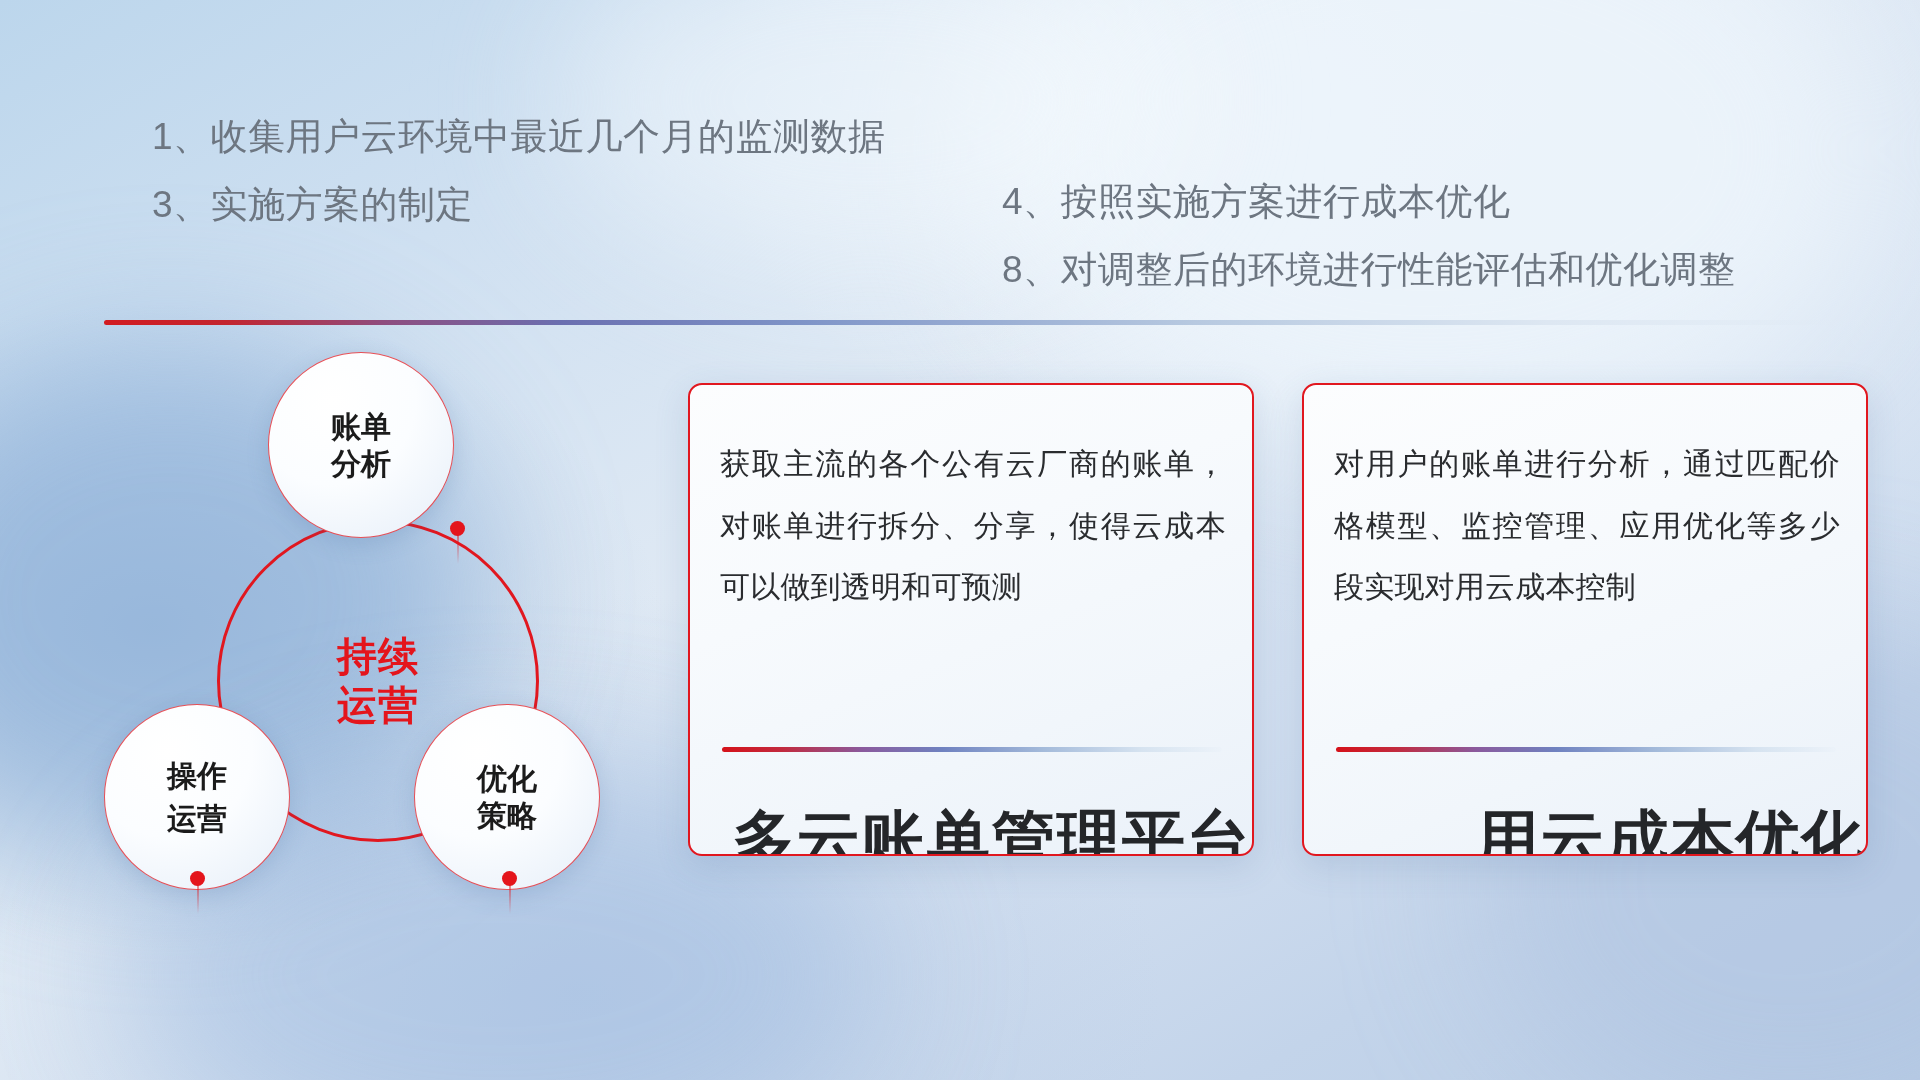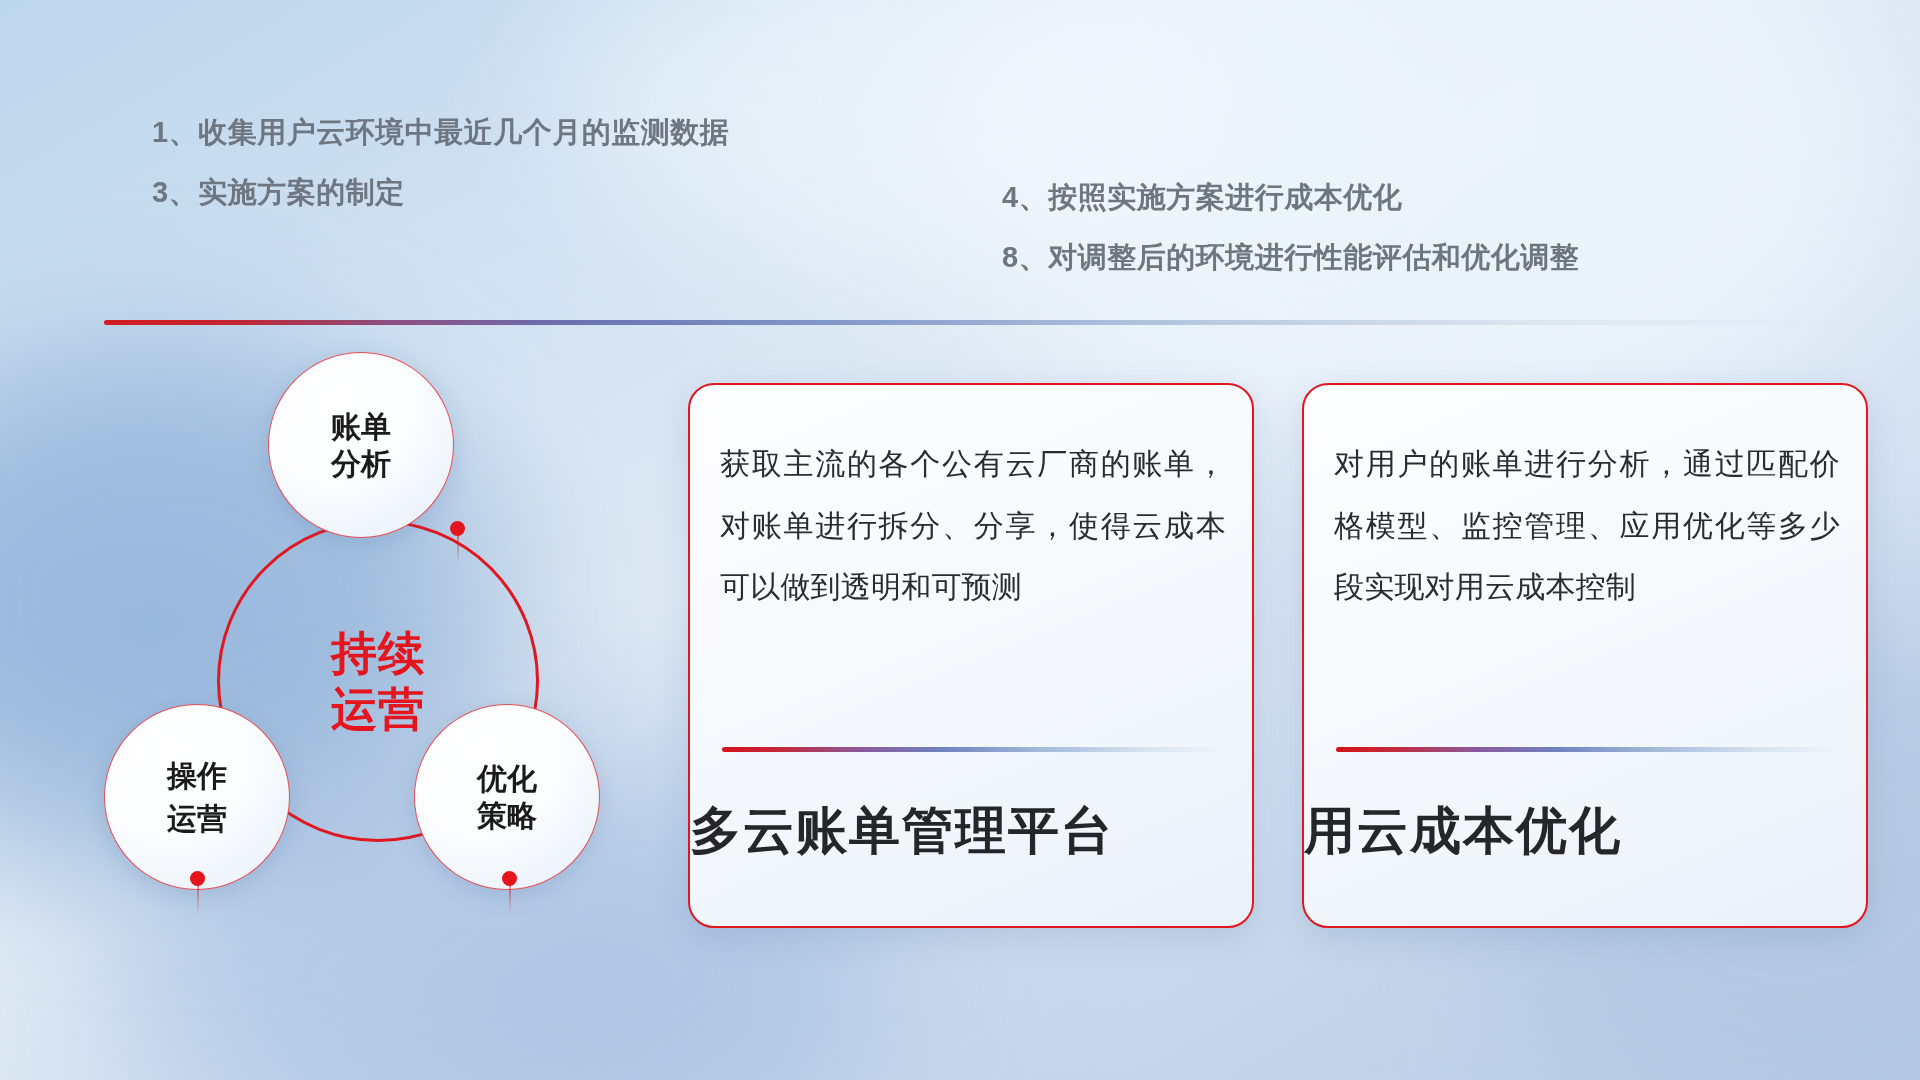--- a/index.html
+++ b/index.html
@@ -34,25 +34,24 @@
   .blob-a { left: -140px; top: 340px;  width: 620px; height: 520px; background: rgba(126,166,212,0.50); }
   .blob-b { left: 120px;  top: 760px;  width: 760px; height: 430px; background: rgba(150,182,222,0.42); }
   .blob-c { left: 980px;  top: -160px; width: 900px; height: 620px; background: rgba(240,246,252,0.70); }
   .blob-d { left: 1480px; top: 620px;  width: 620px; height: 520px; background: rgba(168,190,220,0.38); }
   .blob-e { left: 560px;  top: -80px;  width: 620px; height: 360px; background: rgba(244,249,253,0.55); }
 
   
   .list-col {
     position: absolute;
     color: #6d7681;
-    font-size: 29px;
+    font-size: 37px;
     line-height: 1;
     white-space: nowrap;
     letter-spacing: 0.5px;
-    font-weight: bold;
   }
   .list-left  { left: 152px;  top: 118px; }
   .list-right { left: 1002px; top: 155px; margin-top: 28px; }
   .list-item { margin-bottom: 31px; }
 
   
   .top-rule {
     position: absolute;
     left: 104px;
     top: 320px;
@@ -107,21 +106,21 @@
     left: 121px;
     top: 168px;
     width: 322px;
     height: 322px;
     display: flex;
     flex-direction: column;
     align-items: center;
     justify-content: center;
     color: #e4151c;
     font-weight: 700;
-    font-size: 46px;
+    font-size: 40px;
     line-height: 1.22;
     text-align: center;
     letter-spacing: 1px;
   }
 
   .dot {
     position: absolute;
     width: 15px;
     height: 15px;
     border-radius: 50%;
@@ -138,23 +137,23 @@
   }
   .stem-top   { left: 361px; top: 182px; height: 30px; }
   .stem-left  { left: 101px; top: 532px; height: 30px; }
   .stem-right { left: 413px; top: 532px; height: 30px; }
 
   
   .card {
     position: absolute;
     top: 383px;
     width: 566px;
-    height: 545px;
+    height: 473px;
     border: 2px solid #e1171f;
-    border-radius: 26px;
+    border-radius: 14px;
     box-sizing: border-box;
     background: linear-gradient(158deg, #fcfdfe 0%, #f7fafd 38%, #f1f6fb 70%, #eaf1f9 100%);
     box-shadow: 0 10px 34px rgba(60,100,150,0.16);
     overflow: hidden;
   }
   .card-1 { left: 688px; }
   .card-2 { left: 1302px; }
 
   .card-body {
     position: absolute;
@@ -177,24 +176,24 @@
     height: 5px;
     border-radius: 3px;
     background: linear-gradient(90deg, #d5121a 0%, #c22a3e 12%, #8a5a9d 28%, #6f82c0 44%, #a3bada 64%, #d6e3f0 84%, rgba(226,236,246,0.15) 100%);
   }
 
   .card-title {
     position: absolute;
     left: 0;
     right: 0;
     top: 412px;
-    text-align: left;
+    text-align: right;
     color: #242629;
     font-weight: 700;
-    font-size: 51px;
+    font-size: 63px;
     letter-spacing: 2px;
   }
 </style>
 </head>
 <body>
 
 <div id="slide">
 
   <div class="blob blob-a"></div>
   <div class="blob blob-b"></div>

